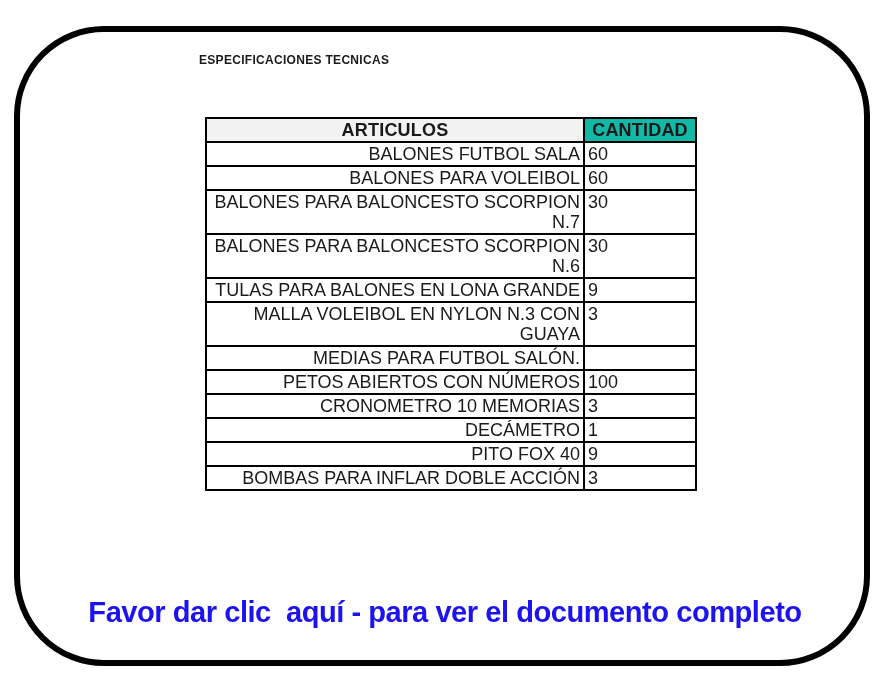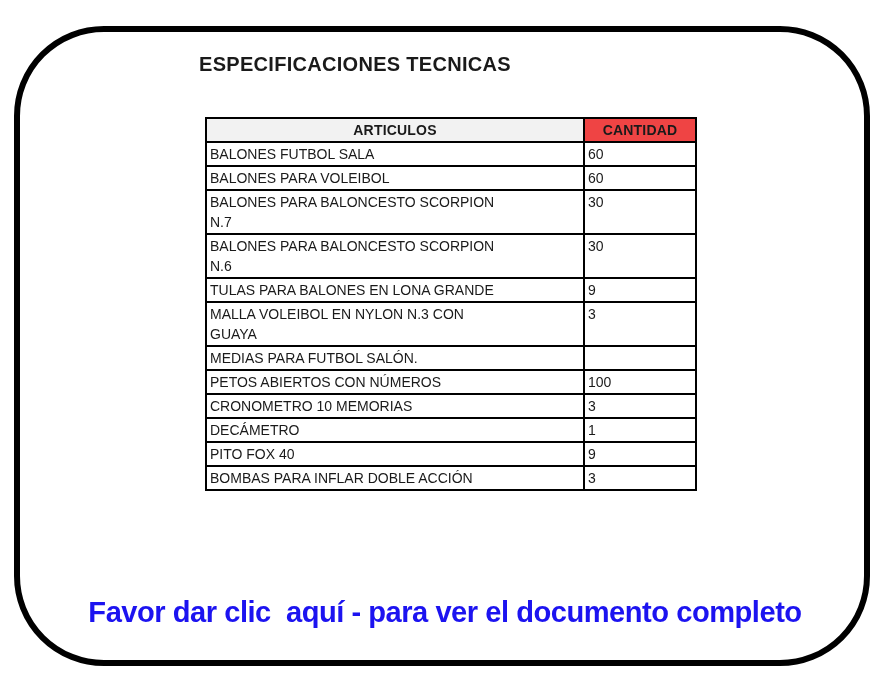--- a/index.html
+++ b/index.html
@@ -24,54 +24,54 @@
     box-sizing: border-box;
     border: 6px solid #000000;
     border-radius: 90px;
     background: #ffffff;
   }
   .page-title {
     position: absolute;
     left: 199px;
     top: 53px;
     margin: 0;
-    font-size: 20px;
+    font-size: 12px;
     font-weight: bold;
     color: #1a1a1a;
     letter-spacing: 0.3px;
     white-space: nowrap;
   }
   table.specs {
     position: absolute;
     left: 205px;
     top: 117px;
     width: 490px;
     border-collapse: collapse;
     table-layout: fixed;
   }
   table.specs th,
   table.specs td {
     border: 2px solid #000000;
-    font-size: 14px;
+    font-size: 18px;
     line-height: 20px;
     padding: 1px 3px;
     vertical-align: top;
     color: #1a1a1a;
     overflow: hidden;
   }
   table.specs th {
     font-weight: bold;
     text-align: center;
     background: #f2f2f2;
     letter-spacing: 0.2px;
   }
   col.c-article { width: 378px; }
   col.c-qty     { width: 112px; }
   td.article {
-    text-align: left;
+    text-align: right;
     white-space: pre-line;
   }
   td.qty {
     text-align: left;
   }
   .footer-link {
     position: absolute;
     left: 0;
     top: 595px;
     width: 890px;
@@ -94,21 +94,21 @@
   <h1 class="page-title">ESPECIFICACIONES TECNICAS</h1>
 
   <table class="specs">
     <colgroup>
       <col class="c-article">
       <col class="c-qty">
     </colgroup>
     <thead>
       <tr>
         <th style="background: rgb(242, 242, 242);">ARTICULOS</th>
-        <th style="background: #ef4444;">CANTIDAD</th>
+        <th style="background: #14b8a6;">CANTIDAD</th>
       </tr>
     </thead>
     <tbody id="rows">
         <tr>
           <td class="article">BALONES FUTBOL SALA</td>
           <td class="qty">60</td>
         </tr>
         <tr>
           <td class="article">BALONES PARA VOLEIBOL</td>
           <td class="qty">60</td>

